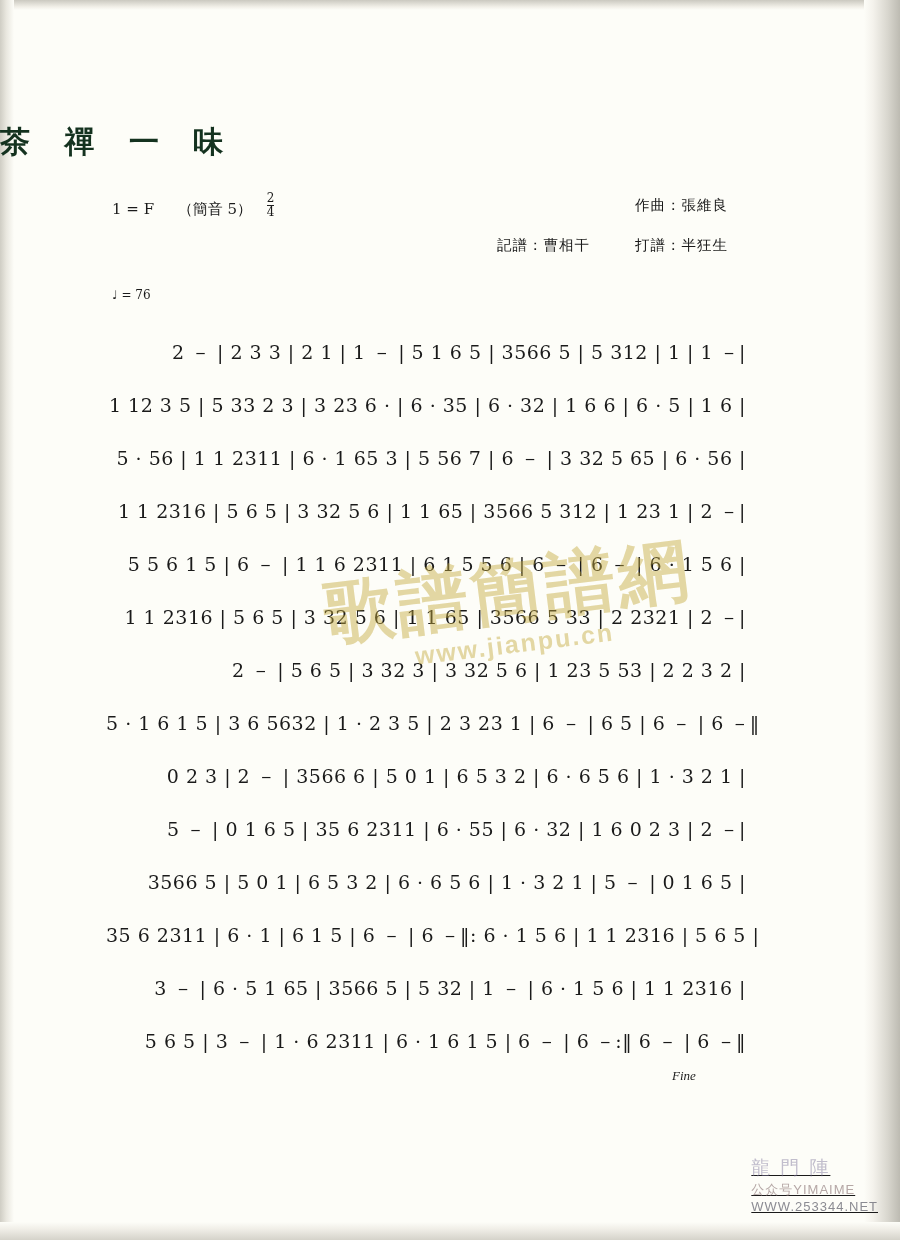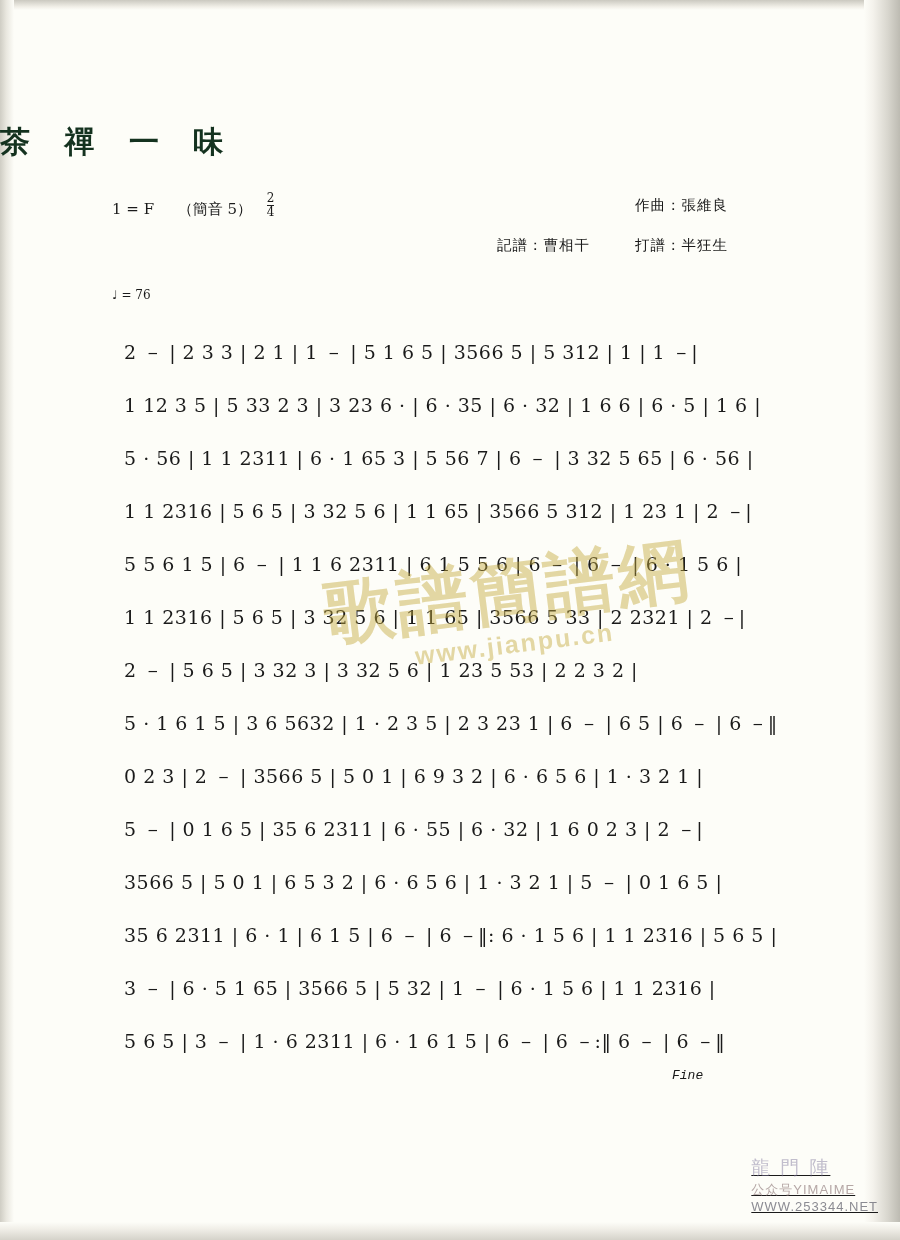--- a/index.html
+++ b/index.html
@@ -85,23 +85,24 @@
   .tempo {
     position: absolute;
     left: 112px;
     top: 288px;
     font-size: 12px;
     font-family: "DejaVu Serif", serif;
   }
 
   .score {
     position: absolute;
-    left: 124px;
+    left: 106px;
     top: 326px;
     width: 640px;
+    text-align: right;
   }
   .srow {
     font-family: "DejaVu Serif", serif;
     font-size: 19px;
     line-height: 53px;
     white-space: nowrap;
     letter-spacing: 0.5px;
   }
 
   
@@ -156,21 +157,21 @@
     color: rgba(110, 110, 120, 0.8);
     letter-spacing: 1px;
   }
 
   .fine {
     position: absolute;
     left: 672px;
     top: 1068px;
     font-size: 13px;
     font-style: italic;
-    font-family: Liberation Mono, monospace;
+    font-family: Liberation Serif, serif;
   }
 </style>
 </head>
 <body>
 
 <div class="page">
 
   <div class="scan-edge-top"></div>
   <div class="scan-edge-left"></div>
   <div class="scan-edge-right"></div>
@@ -196,21 +197,21 @@
 
   <div class="score">
     <div class="srow">2 －  | 2 3   3  | 2   1  | 1 －  | 5 1   6 5  | 3566  5 | 5 312 | 1  | 1 －|</div>
     <div class="srow">1 12  3 5  | 5 33   2 3  | 3 23   6 ·  | 6 · 35  | 6 · 32 | 1 6   6  | 6 · 5 | 1 6 |</div>
     <div class="srow">5 · 56  | 1 1  2311  | 6 · 1   65 3  | 5   56 7 | 6 －  | 3 32  5 65  | 6 · 56 |</div>
     <div class="srow">1 1   2316  | 5   6 5  | 3 32   5 6 | 1   1 65  | 3566   5 312 | 1   23 1  | 2 －|</div>
     <div class="srow">5 5   6 1 5  | 6 －  | 1 1 6   2311 | 6 1 5   5 6  | 6 －  | 6 －  | 6 · 1   5 6 |</div>
     <div class="srow">1 1   2316  | 5   6 5  | 3 32   5 6 | 1   1 65  | 3566   5 33 | 2   2321 | 2 －|</div>
     <div class="srow">2 －  | 5   6 5  | 3 32   3  | 3 32   5 6 | 1 23   5 53 | 2   2 3   2 |</div>
     <div class="srow">5 · 1   6 1 5  | 3 6   5632 | 1 · 2   3 5  | 2 3   23 1  | 6 －  | 6   5 | 6 －  | 6 －‖</div>
-    <div class="srow">0   2 3  | 2 －  | 3566   5 | 5   0 1  | 6 9   3 2  | 6 · 6   5 6  | 1 · 3   2 1 |</div>
+    <div class="srow">0   2 3  | 2 －  | 3566   6 | 5   0 1  | 6 5   3 2  | 6 · 6   5 6  | 1 · 3   2 1 |</div>
     <div class="srow">5 －  | 0 1   6 5  | 35 6   2311 | 6 · 55  | 6 · 32 | 1 6   0   2 3 | 2 －|</div>
     <div class="srow">3566   5  | 5   0 1  | 6 5   3 2 | 6 · 6   5 6  | 1 · 3   2 1  | 5 －  | 0 1   6 5 |</div>
     <div class="srow">35 6   2311  | 6 · 1  | 6 1 5  | 6 －  | 6 －‖: 6 · 1   5 6  | 1 1   2316  | 5   6 5 |</div>
     <div class="srow">3 －  | 6 · 5   1 65  | 3566  5 | 5 32  | 1 －  | 6 · 1   5 6  | 1 1   2316 |</div>
     <div class="srow">5   6 5  | 3 －  | 1 · 6   2311  | 6 · 1   6 1 5  | 6 －  | 6 －:‖ 6 －  | 6 －‖</div>
   </div>
 
   <div class="fine">Fine</div>
 
   <div class="wm-main">

